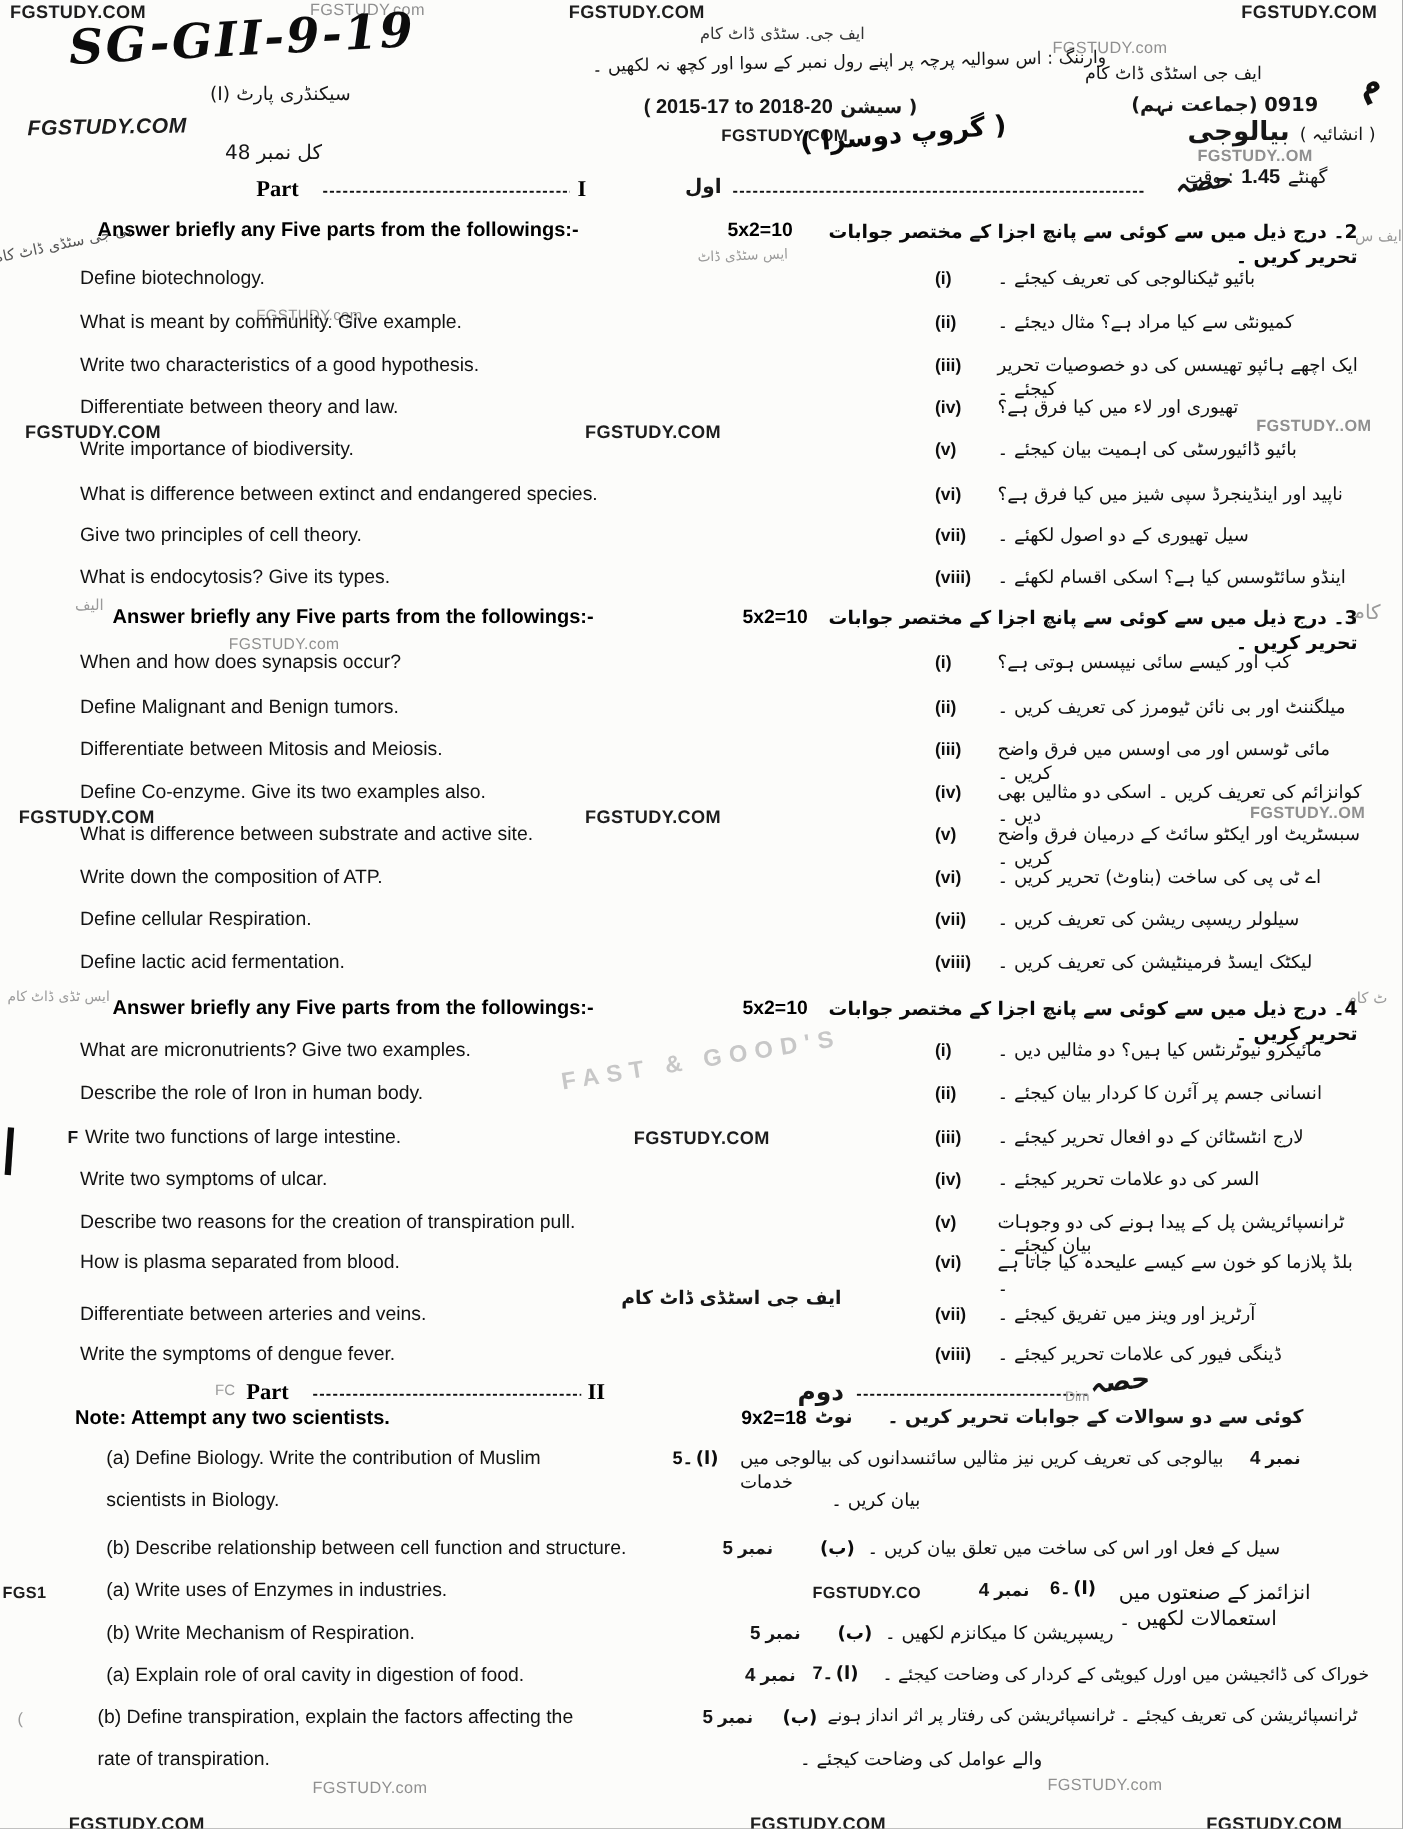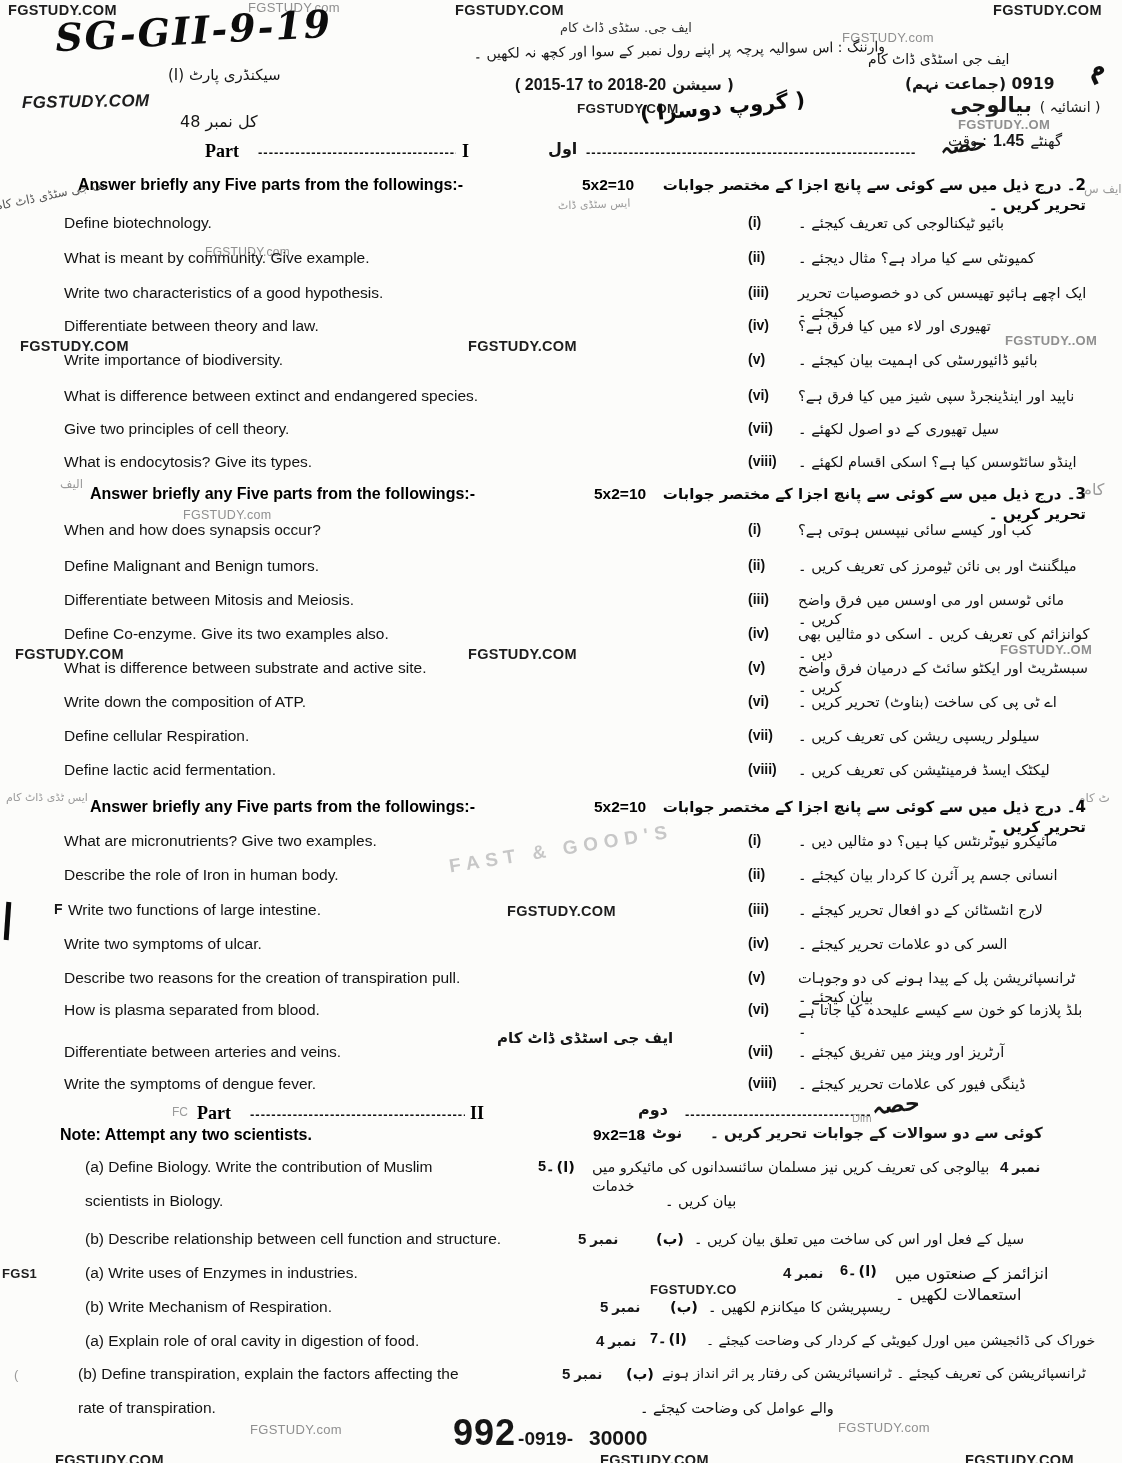--- a/index.html
+++ b/index.html
@@ -241,40 +241,40 @@
     <span class="abs en-i" style="left:64px">Write the symptoms of dengue fever.</span>
     <span class="abs num" style="left:748px">(viii)</span>
     <span class="abs ur ur-i" style="left:798px;right:28px">ڈینگی فیور کی علامات تحریر کیجئے ۔</span>
   </div>
 
   <div class="abs row" style="top:1103px">
     <span class="abs wmg" style="left:172px;top:2px;font-size:12px">FC</span>
     <span class="abs pt" style="left:197px">Part</span>
     <span class="abs dsh" style="left:250px;top:4px;width:215px">--------------------------------------------------------------</span>
     <span class="abs pt" style="left:470px">II</span>
-    <span class="abs ur b" style="left:638px;top:-3px;font-size:16px">دوم</span>
+    <span class="abs ur b" style="left:638px;top:-3px;font-size:20px">دوم</span>
     <span class="abs dsh" style="left:685px;top:4px;width:185px">--------------------------------------------------------------</span>
     <span class="abs ur b" style="left:872px;top:-11px;font-size:21px;transform:rotate(-6deg)">حصہ</span>
     <span class="abs wmg" style="left:852px;top:9px;font-size:11px">Dim</span>
   </div>
 
   <div class="abs row" style="top:1126px">
     <span class="abs qh-en" style="left:60px">Note: Attempt any two scientists.</span>
     <span class="abs qh-m" style="left:577px">9x2=18</span>
     <span class="abs ur b" style="left:638px;top:-2px;font-size:15px">نوٹ ۔</span>
     <span class="abs ur b" style="left:710px;top:-2px;font-size:15px;text-align:left">کوئی سے دو سوالات کے جوابات تحریر کریں ۔</span>
   </div>
 
   <div class="abs row" style="top:1158px">
     <span class="abs p2-en" style="left:85px">(a)  Define Biology. Write the contribution of Muslim</span>
     <div class="abs" style="left:538px;top:0;display:flex;gap:2px">
       <span class="p2-lb">5۔</span>
       <span class="ur p2-lb ltr">(ا)</span>
     </div>
-    <span class="abs ur p2-ur" style="left:592px;width:402px">بیالوجی کی تعریف کریں نیز مسلمان سائنسدانوں کی مائیکرو میں خدمات</span>
+    <span class="abs ur p2-ur" style="left:592px;width:402px">بیالوجی کی تعریف کریں نیز مثالیں سائنسدانوں کی بیالوجی میں خدمات</span>
     <div class="abs mk" style="left:1000px;top:0">
       <span class="d">4</span>
       <span class="ur w ltr">نمبر</span>
     </div>
   </div>
   <div class="abs row" style="top:1192px">
     <span class="abs p2-en" style="left:85px">scientists in Biology.</span>
     <span class="abs ur p2-ur" style="left:665px">بیان کریں ۔</span>
   </div>
   <div class="abs row" style="top:1230px">
@@ -283,21 +283,21 @@
       <span class="d">5</span>
       <span class="ur w ltr">نمبر</span>
     </div>
     <span class="abs ur p2-lb" style="left:656px">(ب)</span>
     <span class="abs ur p2-ur" style="left:694px;right:30px">سیل کے فعل اور اس کی ساخت میں تعلق بیان کریں ۔</span>
   </div>
 
   <div class="abs row" style="top:1264px">
     <span class="abs wmb" style="left:2px;top:2px;font-size:13px">FGS1</span>
     <span class="abs p2-en" style="left:85px">(a)  Write uses of Enzymes in industries.</span>
-    <span class="abs wmb" style="left:650px;top:18px;font-size:13px">FGSTUDY.CO</span>
+    <span class="abs wmb" style="left:650px;top:2px;font-size:13px">FGSTUDY.CO</span>
     <div class="abs mk" style="left:783px;top:0">
       <span class="d">4</span>
       <span class="ur w ltr">نمبر</span>
     </div>
     <div class="abs" style="left:840px;top:-2px;display:flex;gap:2px">
       <span class="p2-lb">6۔</span>
       <span class="ur p2-lb ltr">(ا)</span>
     </div>
     <span class="abs ur p2-ur" style="left:895px;right:14px;font-size:16px">انزائمز کے صنعتوں میں استعمالات لکھیں ۔</span>
   </div>
@@ -333,22 +333,17 @@
     <span class="abs ur p2-lb" style="left:626px">(ب)</span>
     <span class="abs ur p2-ur" style="left:662px;right:16px;font-size:13.8px">ٹرانسپائریشن کی تعریف کیجئے ۔ ٹرانسپائریشن کی رفتار پر اثر انداز ہونے</span>
   </div>
   <div class="abs row" style="top:1399px">
     <span class="abs p2-en" style="left:78px">rate of transpiration.</span>
     <span class="abs ur p2-ur" style="left:640px">والے عوامل کی وضاحت کیجئے ۔</span>
   </div>
 
   <span class="abs wml" style="left:250px;top:1422px">FGSTUDY.com</span>
   <span class="abs wml" style="left:838px;top:1420px">FGSTUDY.com</span>
-  <div class="abs" style="left:453px;top:1412px;display:flex;align-items:baseline;gap:2px">
-    <span class="b" style="font-size:36px;letter-spacing:1px">992</span>
-    <span class="b" style="font-size:19px">-0919-</span>
-    <span class="b" style="font-size:21px;margin-left:14px">30000</span>
-  </div>
   <span class="abs wmb" style="left:55px;top:1452px">FGSTUDY.COM</span>
   <span class="abs wmb" style="left:600px;top:1452px">FGSTUDY.COM</span>
   <span class="abs wmb" style="left:965px;top:1452px">FGSTUDY.COM</span>
 
 </div>
 
 </body></html>

